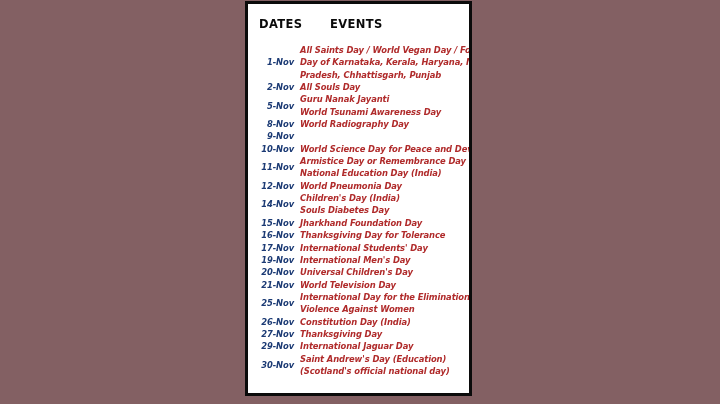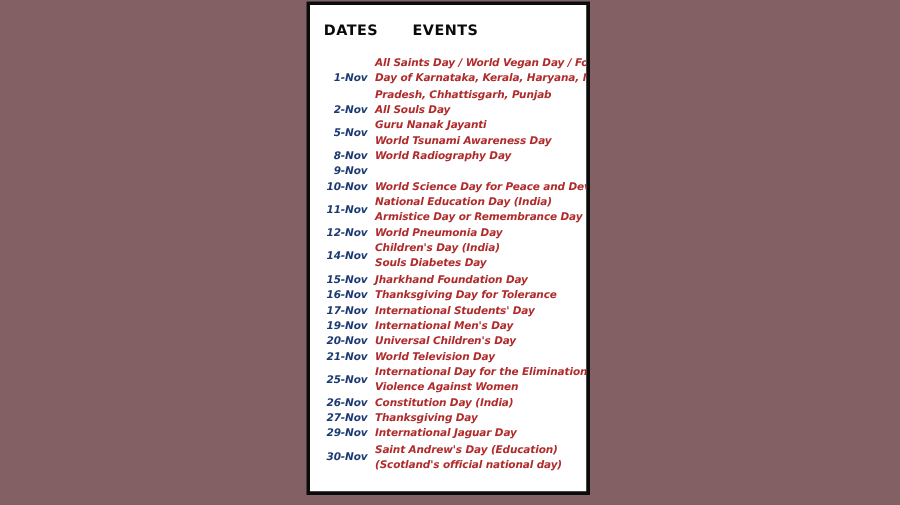--- a/index.html
+++ b/index.html
@@ -133,22 +133,22 @@
           </div>
           <div class="row">
             <div class="date-cell">10-Nov</div>
             <div class="events-cell">
               <div class="event-line">World Science Day for Peace and Development</div>
             </div>
           </div>
           <div class="row">
             <div class="date-cell">11-Nov</div>
             <div class="events-cell">
+              <div class="event-line">Armistice Day or Remembrance Day</div>
               <div class="event-line wrap">National Education Day (India)</div>
-              <div class="event-line">Armistice Day or Remembrance Day</div>
             </div>
           </div>
           <div class="row">
             <div class="date-cell">12-Nov</div>
             <div class="events-cell">
               <div class="event-line">World Pneumonia Day</div>
             </div>
           </div>
           <div class="row">
             <div class="date-cell">14-Nov</div>

